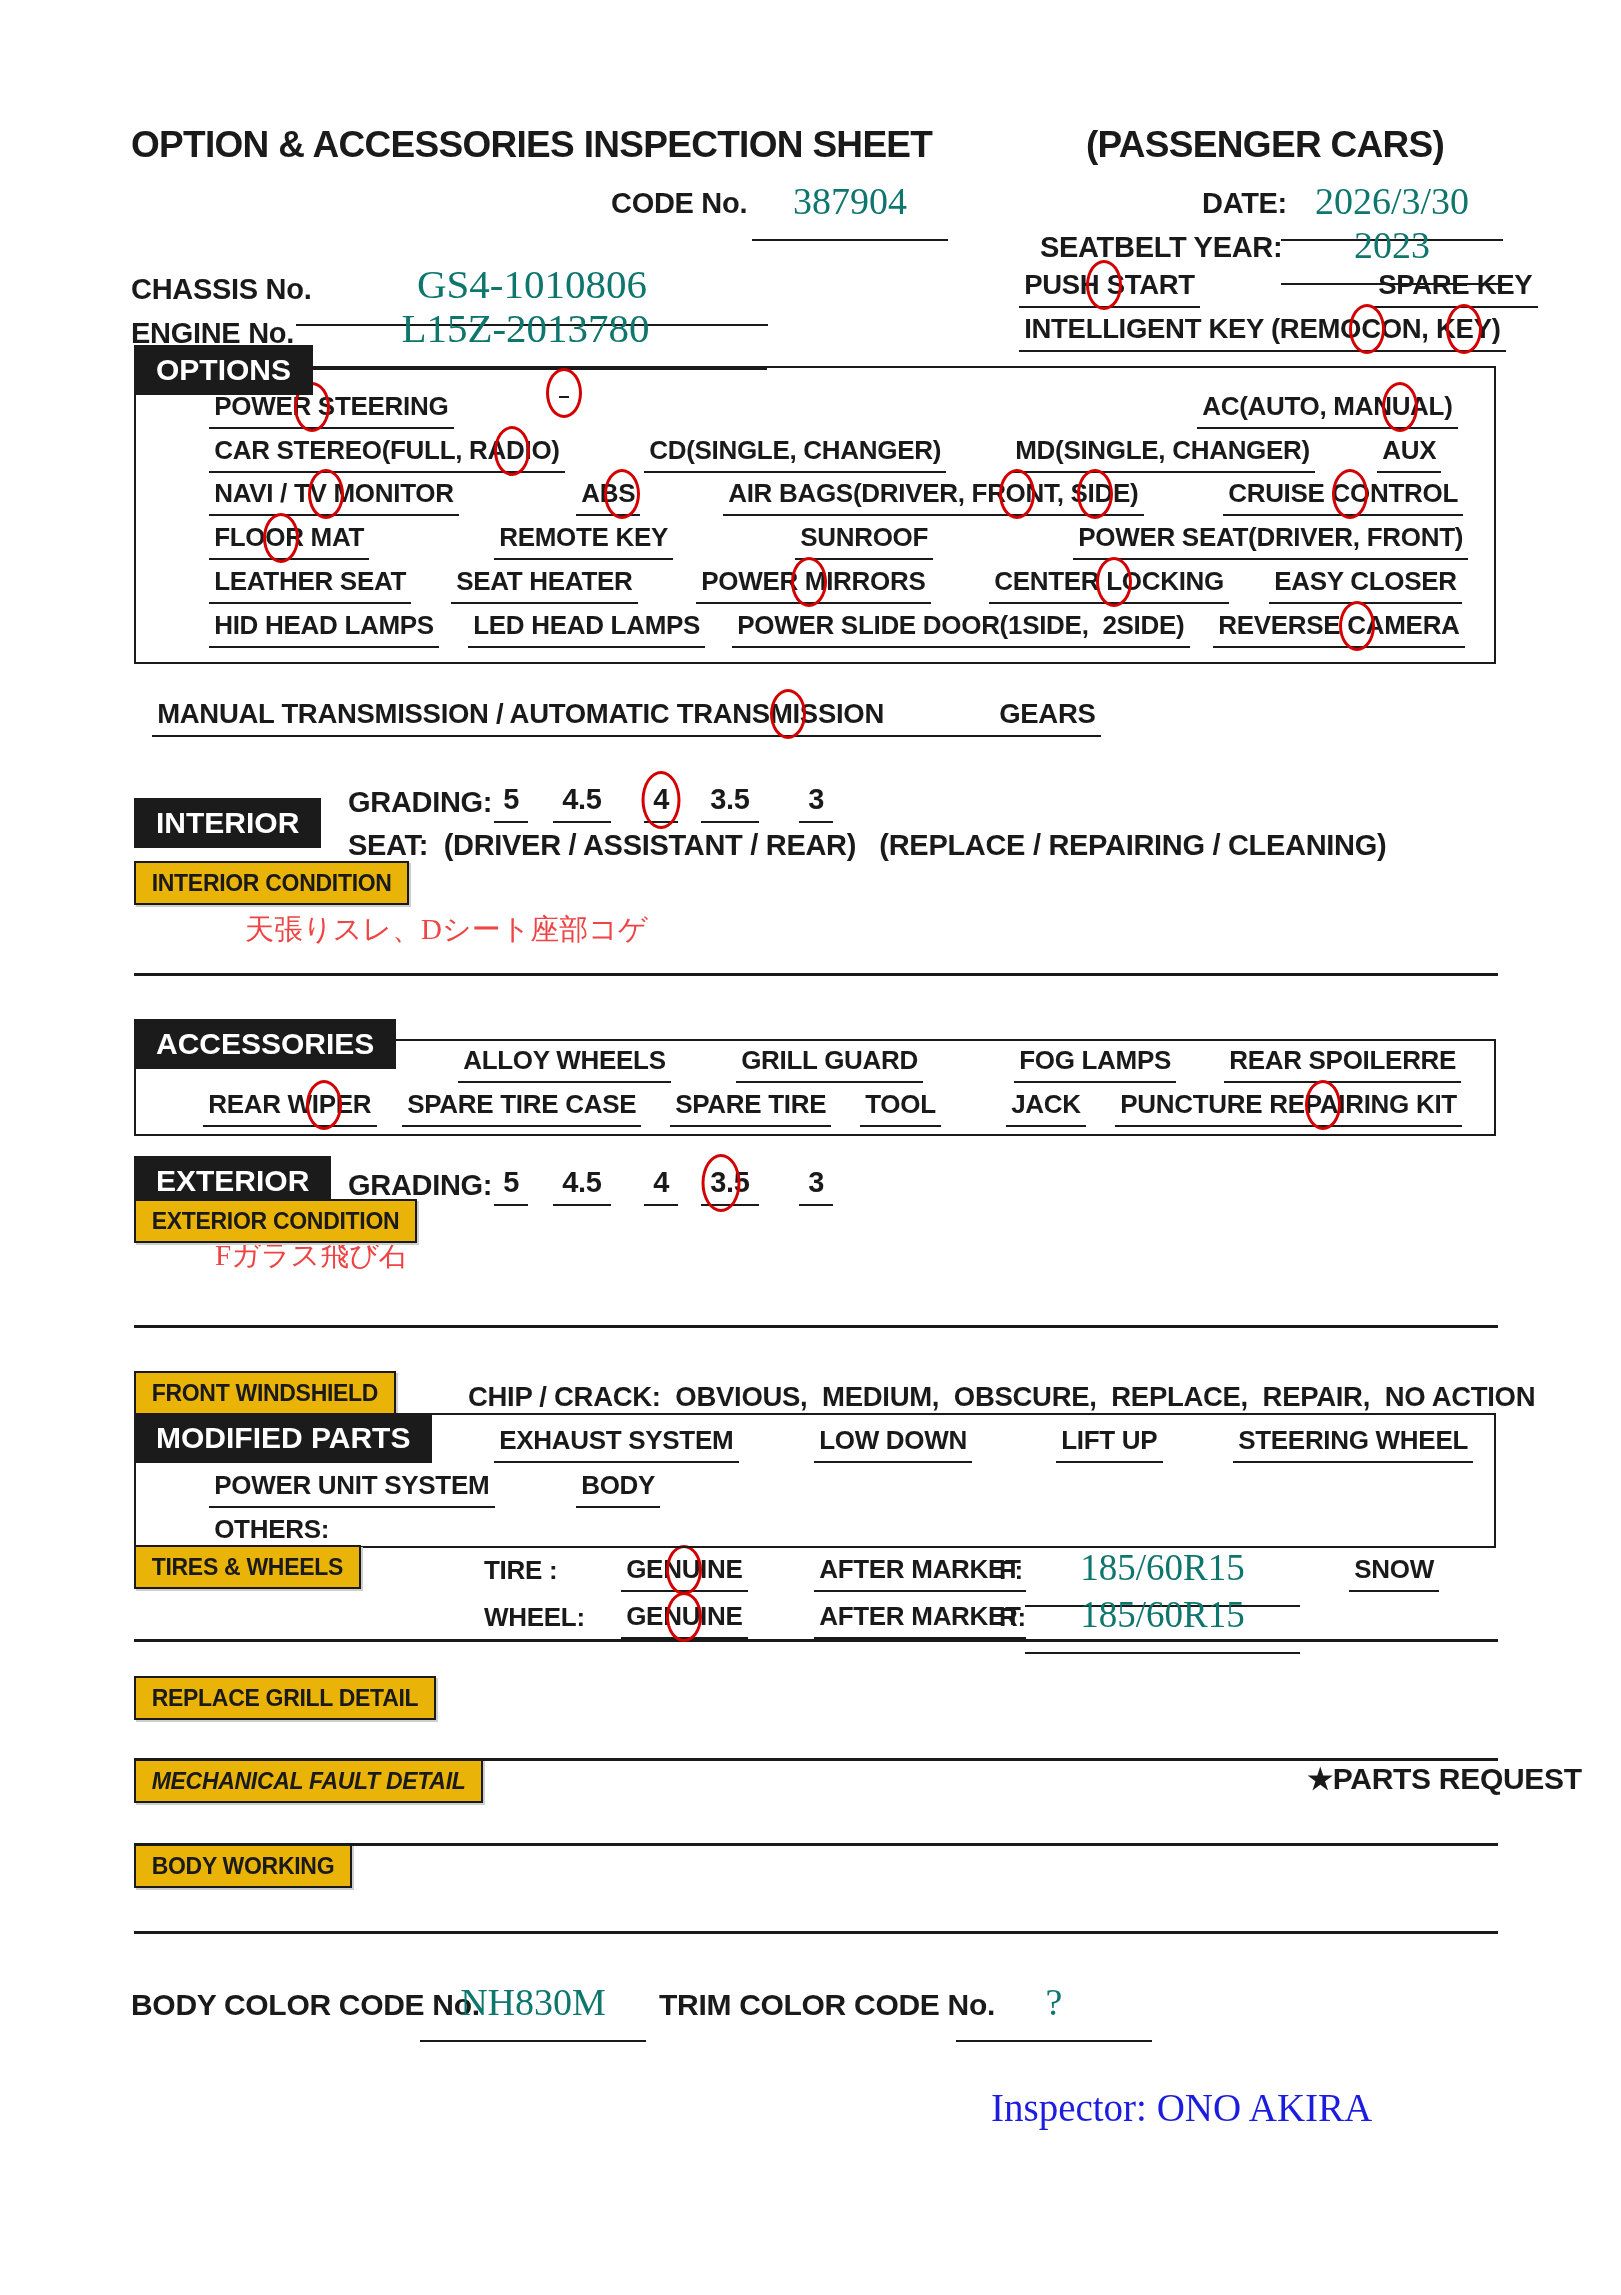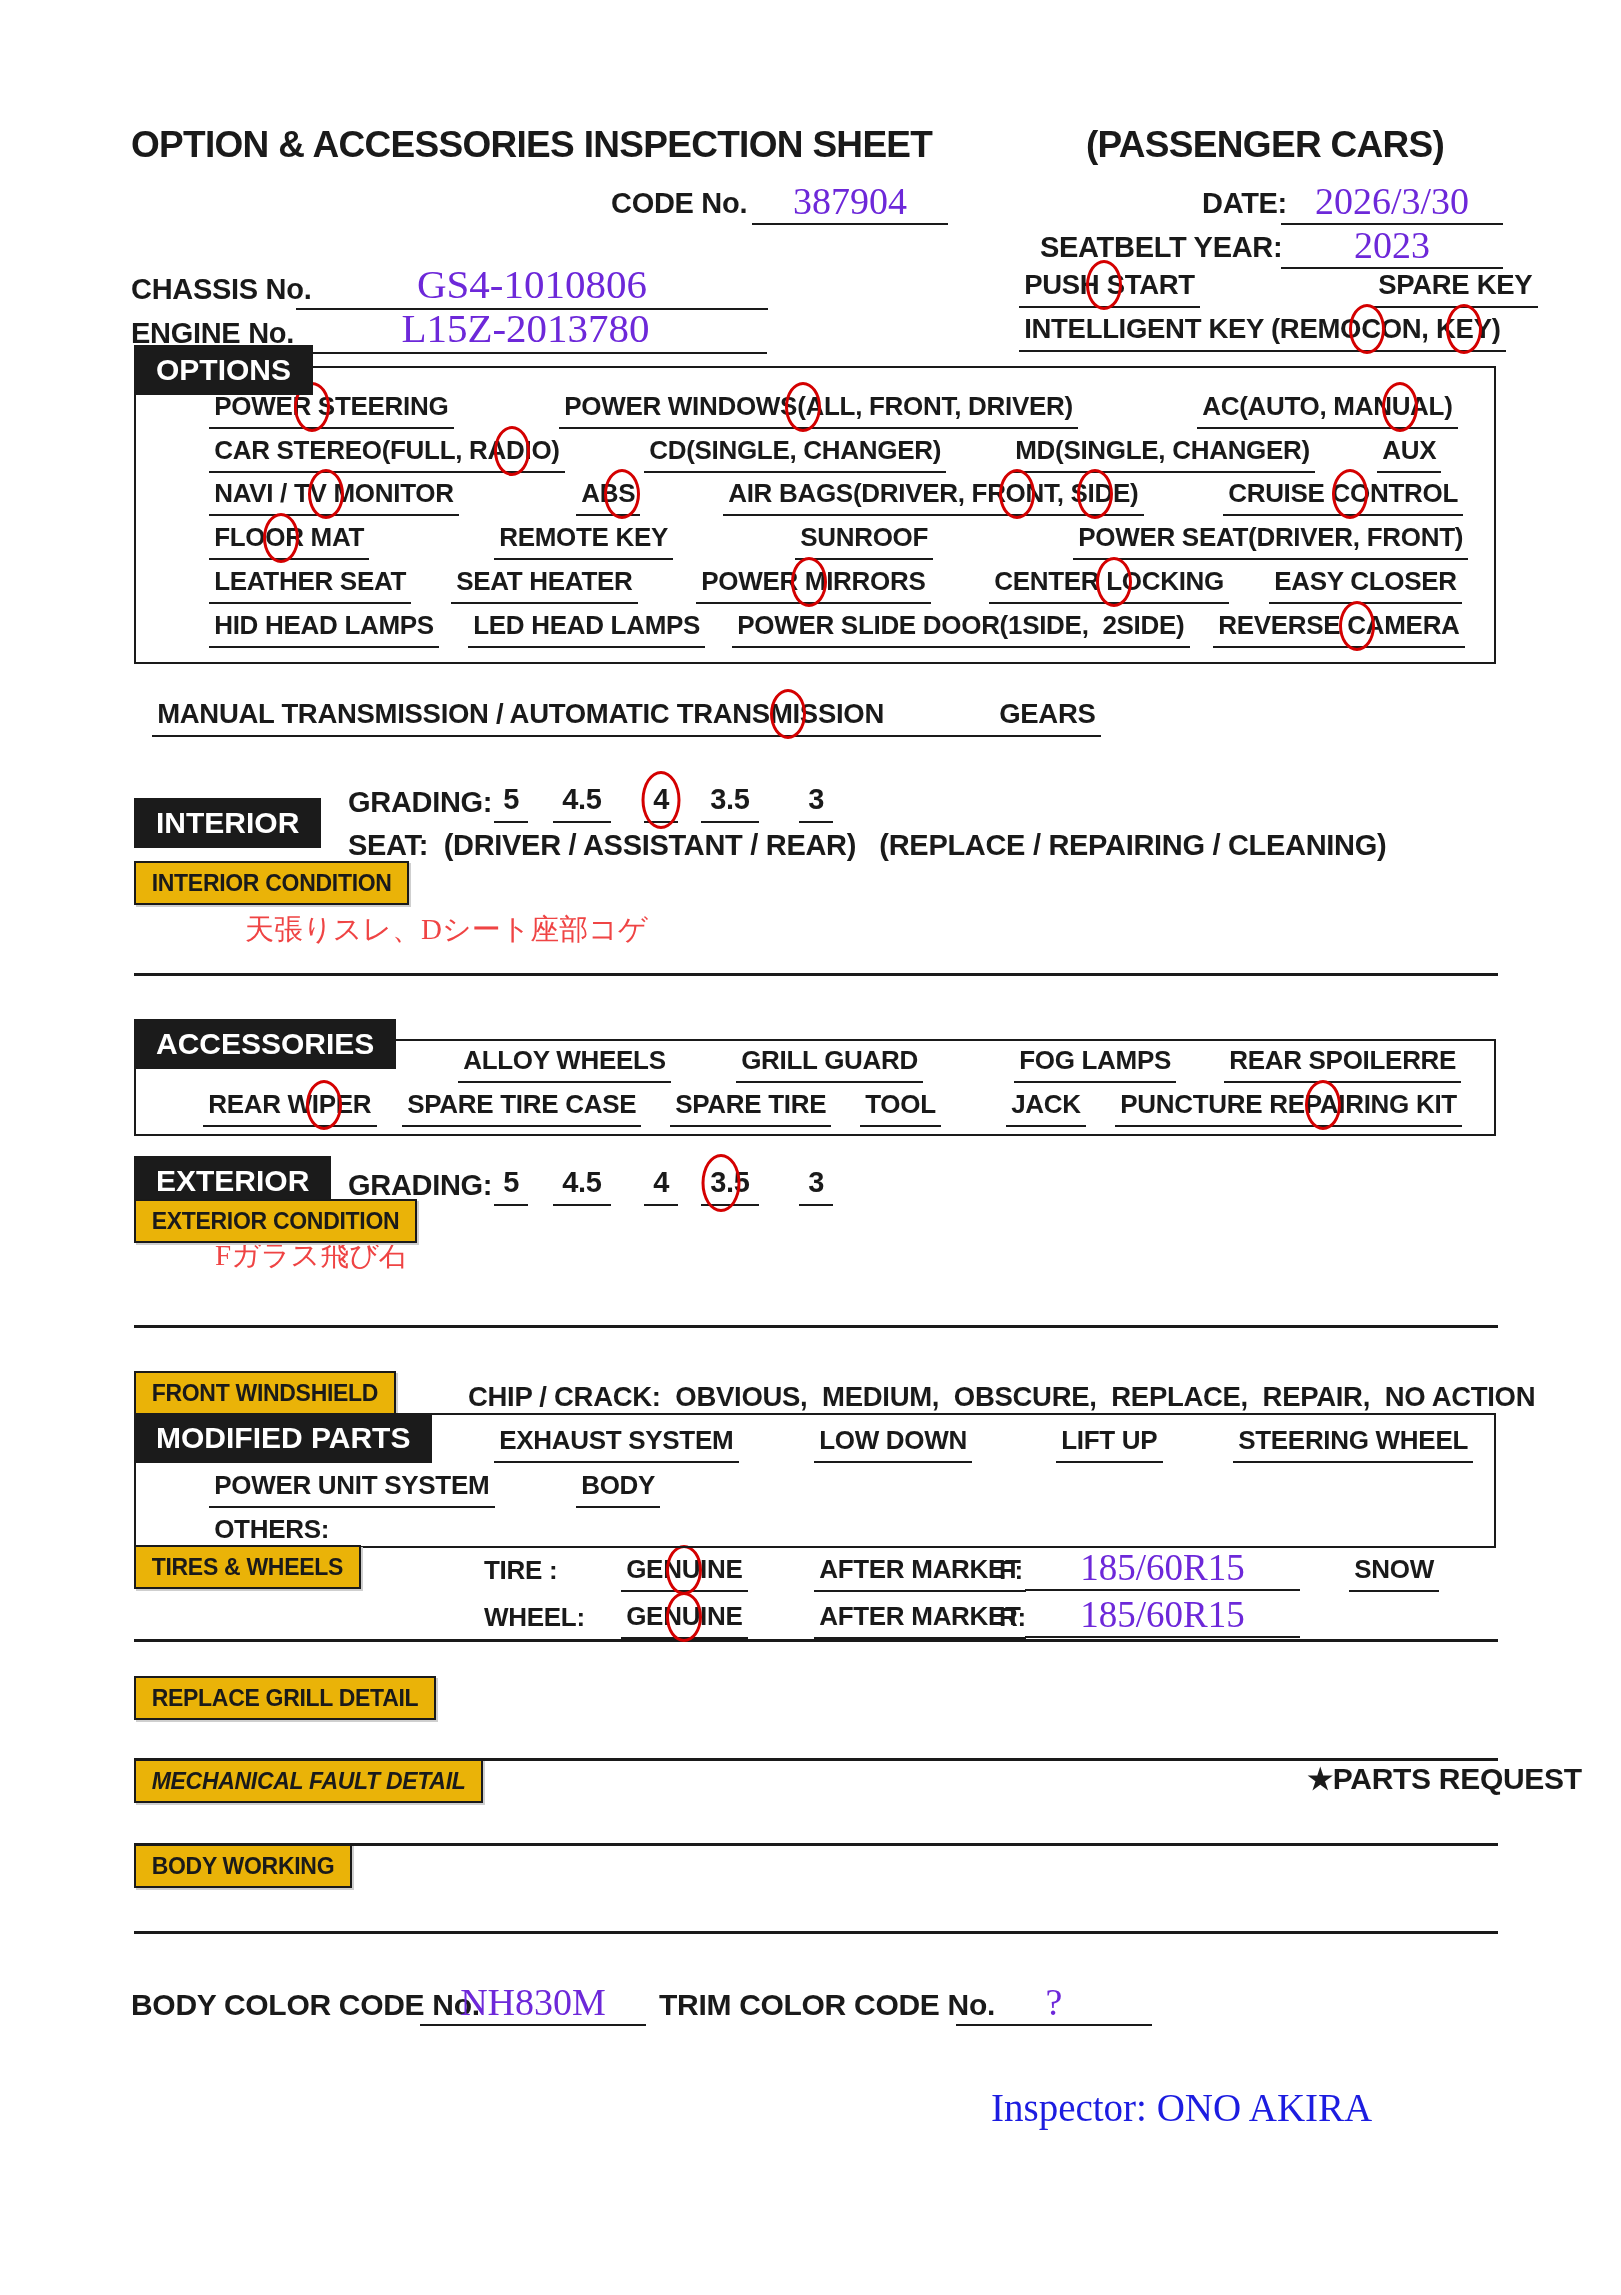--- a/index.html
+++ b/index.html
@@ -34,21 +34,21 @@
     position:absolute; border:2.6px solid #1a1a1a; background:#eab308; font-weight:bold; font-size:23px;
     letter-spacing:-0.3px; padding:6.5px 15.7px; white-space:pre; z-index:3; box-shadow:2px 2px 0 #cfcfcf;
   }
   
   .frame{position:absolute; border:2.6px solid #1a1a1a; background:transparent; z-index:1;}
   
   .hline{position:absolute; height:2.6px; background:#1a1a1a; left:134px; width:1364px;}
   
   .fld{
     position:absolute; border-bottom:2.6px solid #1a1a1a; display:flex; align-items:flex-end; justify-content:center;
-    font-family:"Liberation Serif", serif; color:#6d28d9; padding-bottom:0; white-space:pre;
+    font-family:"Liberation Serif", serif; color:#0f766e; padding-bottom:16px; white-space:pre;
   }
   .note{position:absolute; font-family:"Liberation Serif", serif; font-size:29px; color:#ef4444; white-space:pre;}
   .title{font-size:37px; letter-spacing:-0.7px;}
   .inspector{position:absolute; font-family:"Liberation Serif", serif; font-size:39px; color:#1c1ce0; white-space:pre;}
   .star{font-size:29px;}
 </style>
 </head>
 <body>
 
 <div id="sheet">
@@ -123,21 +123,21 @@
   <div class="fld" style="left:956px; top:1969px; width:196px; height:55px; font-size:38px;">?</div>
 
   <div class="inspector" style="left:952px; top:2040px;">
     <span>Inspector:</span><span> </span><span>ONO AKIRA</span>
   </div>
 
 <span class="uitem keyrow" style="left: 1019px; top: 268px;"><span>PUSH START</span><i class="cir" style="left: 47%;"></i></span>
     <span class="uitem keyrow" style="left: 1373px; top: 268px;"><span>SPARE KEY</span></span>
     <span class="uitem keyrow" style="left: 1019px; top: 312px;"><span>INTELLIGENT KEY (REMOCON, KEY)</span><i class="cir" style="left: 71.5%;"></i><i class="cir" style="left: 91.5%;"></i></span>
     <span class="uitem" style="left: 209px; top: 390px;"><span>POWER STEERING</span><i class="cir" style="left: 42%;"></i></span>
-    <span class="uitem" style="left: 559px; top: 390px;"><span>POWER WINDOWS(ALL, FRONT, DRIVER)</span><i class="cir" style="left: 47%;"></i></span>
+    <span class="uitem" style="left: 559px; top: 390px;"><i class="cir" style="left: 47%;"></i></span>
     <span class="uitem" style="left: 1197px; top: 390px;"><span>AC(AUTO, MANUAL)</span><i class="cir" style="left: 78%;"></i></span>
     <span class="uitem" style="left: 209px; top: 434px;"><span>CAR STEREO(FULL, RADIO)</span><i class="cir" style="left: 85%;"></i></span>
     <span class="uitem" style="left: 644px; top: 434px;"><span>CD(SINGLE, CHANGER)</span></span>
     <span class="uitem" style="left: 1010px; top: 434px;"><span>MD(SINGLE, CHANGER)</span></span>
     <span class="uitem" style="left: 1377px; top: 434px;"><span>AUX</span></span>
     <span class="uitem" style="left: 209px; top: 477px;"><span>NAVI / TV MONITOR</span><i class="cir" style="left: 47%;"></i></span>
     <span class="uitem" style="left: 576px; top: 477px;"><span>ABS</span><i class="cir" style="left: 72%;"></i></span>
     <span class="uitem" style="left: 723px; top: 477px;"><span>AIR BAGS(DRIVER, FRONT, SIDE)</span><i class="cir" style="left: 70%;"></i><i class="cir" style="left: 88.5%;"></i></span>
     <span class="uitem" style="left: 1223px; top: 477px;"><span>CRUISE CONTROL</span><i class="cir" style="left: 53%;"></i></span>
     <span class="uitem" style="left: 209px; top: 521px;"><span>FLOOR MAT</span><i class="cir" style="left: 45%;"></i></span>

